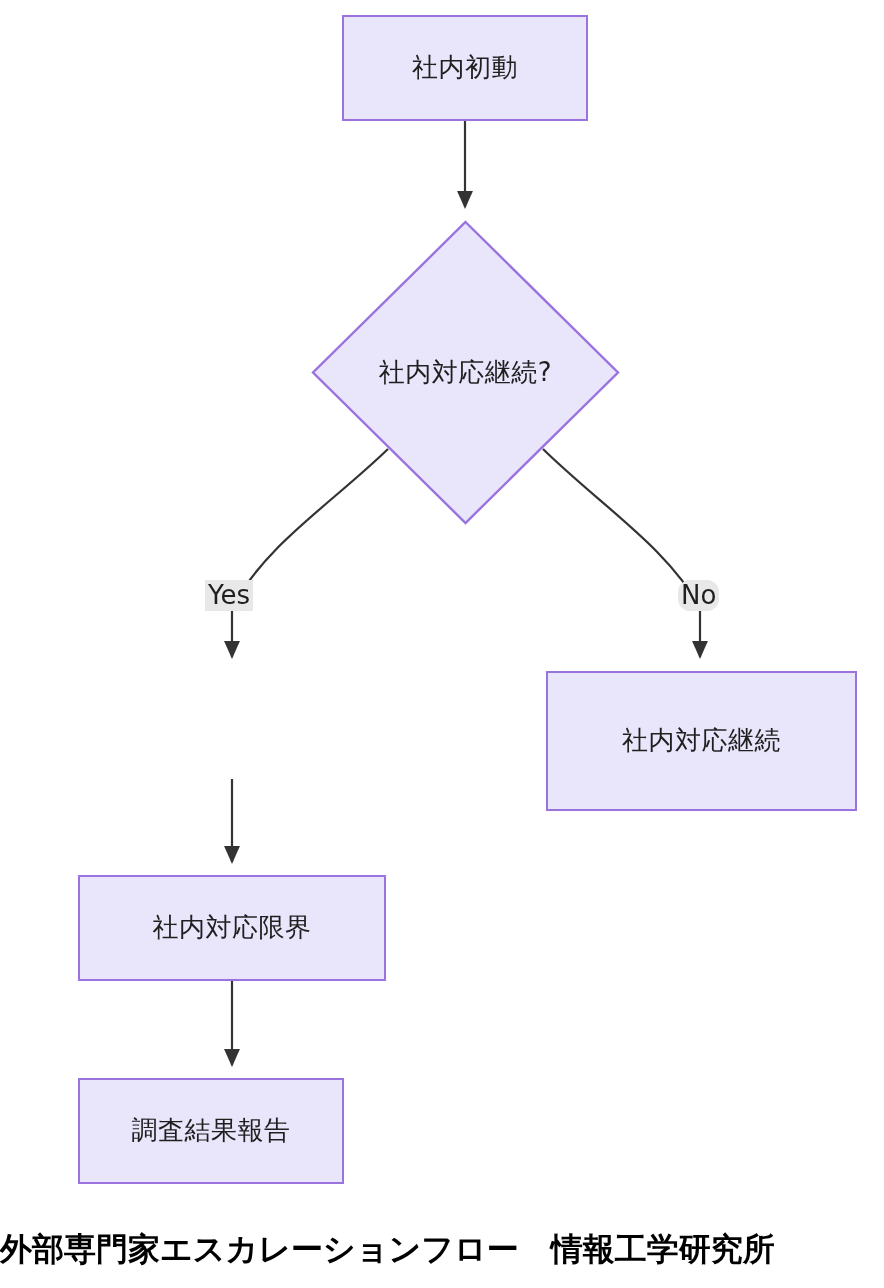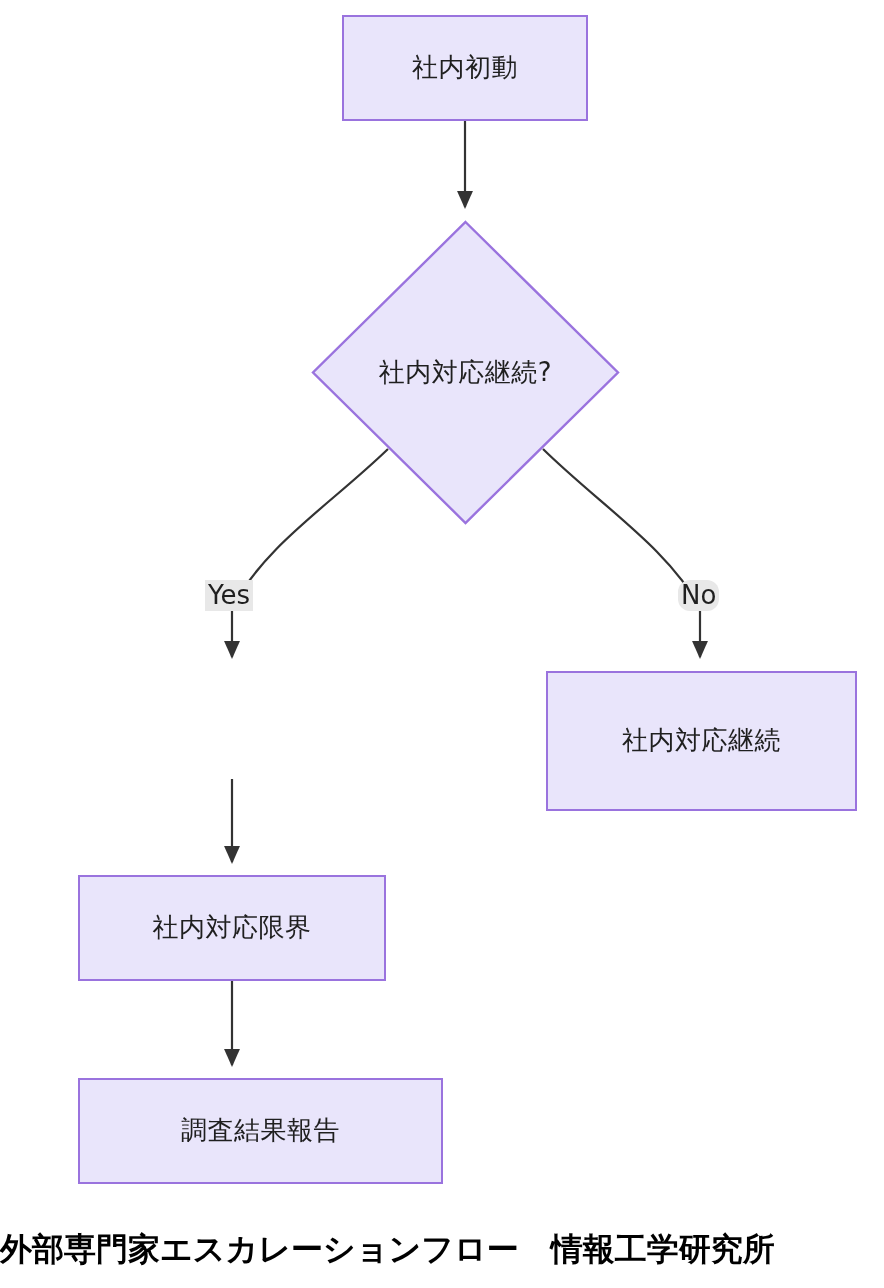--- a/index.html
+++ b/index.html
@@ -133,21 +133,21 @@
 
 
   <div class="node" style="left:546px; top:671px; width:311px; height:140px;">
     <span class="node-label">社内対応継続</span>
   </div>
 
   <div class="node" style="left:78px; top:875px; width:308px; height:106px;">
     <span class="node-label">社内対応限界</span>
   </div>
 
-  <div class="node" style="left:78px; top:1078px; width:365px; height:106px;">
+  <div class="node" style="left:78px; top:1078px; width:266px; height:106px;">
     <span class="node-label">調査結果報告</span>
   </div>
 
   <div id="caption">
     <span class="cap-text">外部専門家エスカレーションフロー　情報工学研究所</span>
   </div>
 
 </div>
 
 </body></html>

